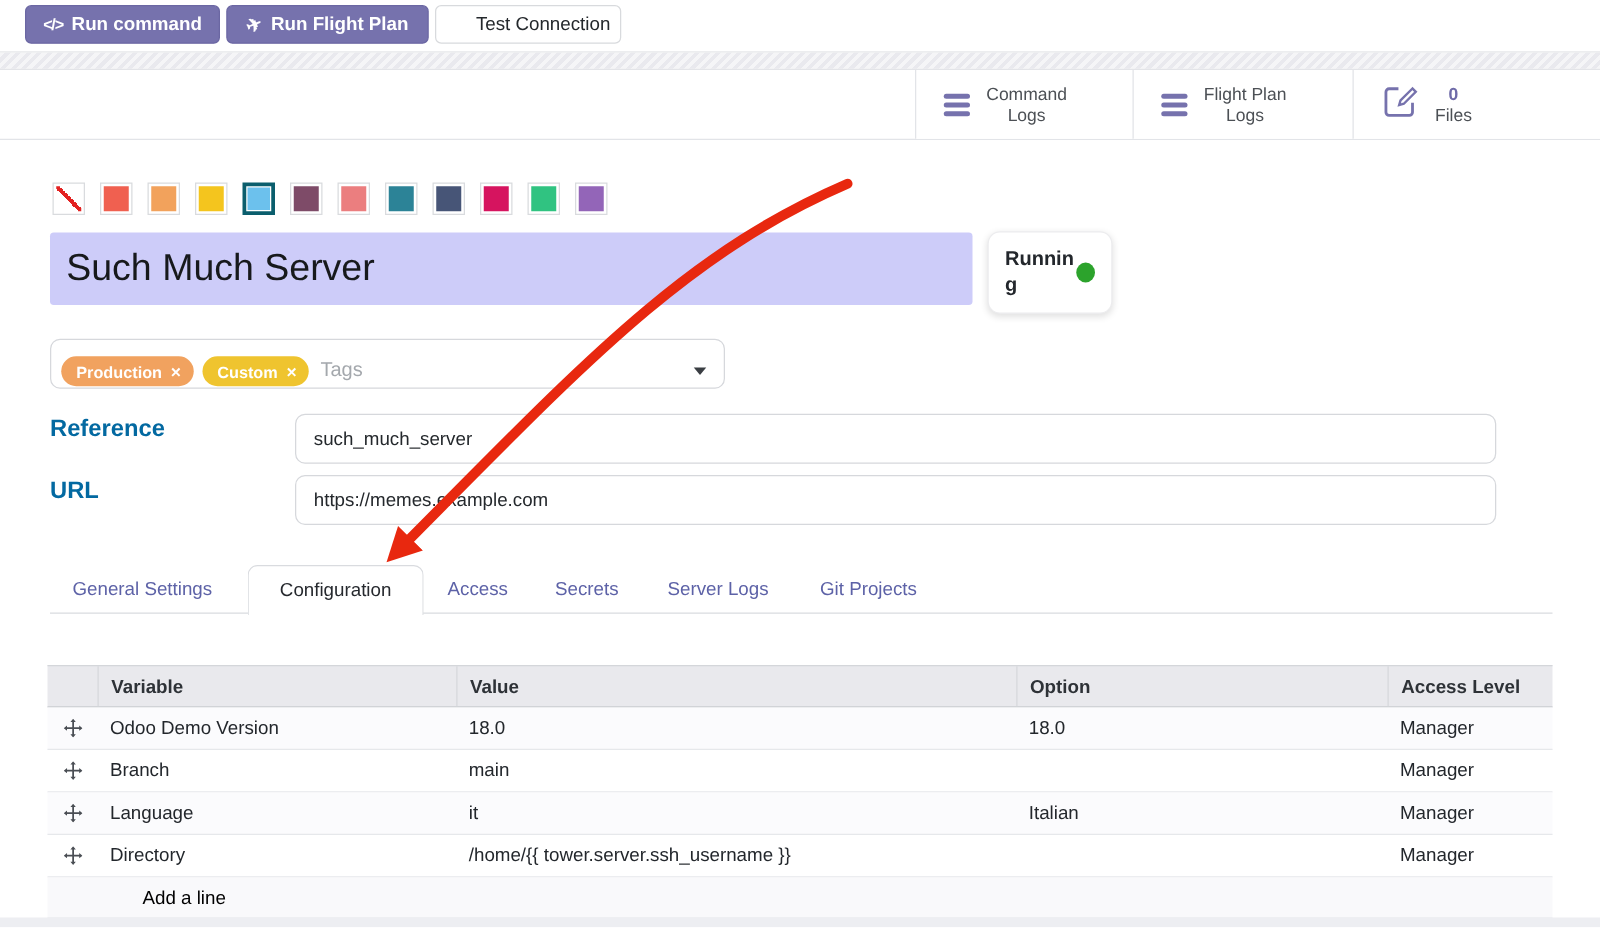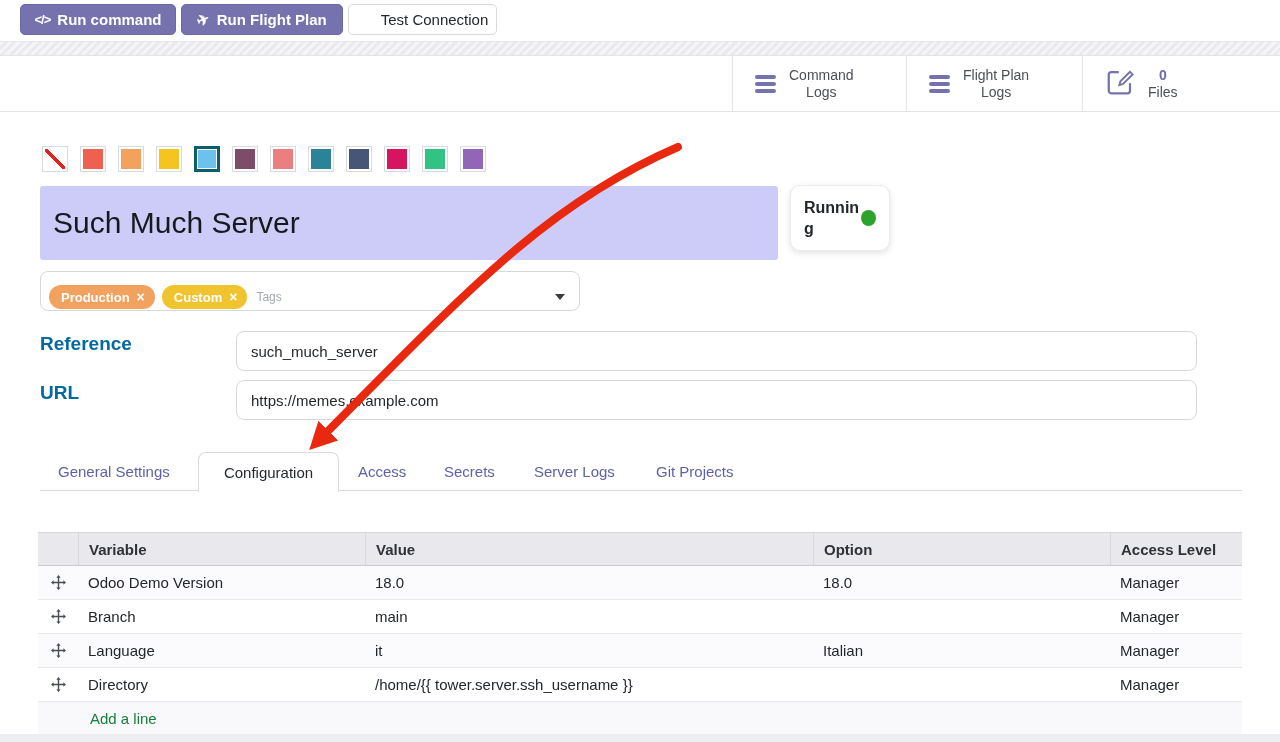--- a/index.html
+++ b/index.html
@@ -36,36 +36,36 @@
   .hamburger span { display:block; width:21px; height:4px; border-radius:2px; background:#7672ad; }
 
   
   .swatches { position:absolute; left:42px; top:146px; display:flex; gap:12px; }
   .swatch { width:26px; height:26px; border:1px solid #d9dbde; background:#fff; padding:2px; cursor:pointer; }
   .swatch-inner { width:100%; height:100%; }
   .swatch.selected { border-width:3px; padding:1px; }
   .swatch-none .swatch-inner { background:linear-gradient(45deg, transparent 44%, #e32222 44%, #e32222 56%, transparent 56%); }
 
   
-  .title-box { position:absolute; left:40px; top:186px; width:738px; height:74px; border-radius:3px;
+  .title-box { position:absolute; left:40px; top:186px; width:738px; height:58px; border-radius:3px;
                display:flex; align-items:center; padding-left:13px; }
   .title-text { font-size:30px; font-weight:500; color:#17191c; }
   .status-box { position:absolute; left:790px; top:185px; width:100px; height:66px; background:#fff;
                 border:1px solid #ececee; border-radius:10px; box-shadow:0 2px 6px rgba(0,0,0,.12);
                 display:flex; align-items:center; padding:0 13px; cursor:pointer; }
   .status-label { font-size:16px; font-weight:bold; color:#23272c; width:56px; line-height:21px; word-break:break-all; }
   .status-dot { width:15px; height:16px; border-radius:50%; margin-left:auto; }
 
   
   .tags-field { position:absolute; left:40px; top:271px; width:540px; height:40px; border:1px solid #d6d8dc;
                 border-radius:8px; display:flex; align-items:center; padding:12px 14px 0 8px; gap:7px; background:#fff; }
   .pill { height:24px; border-radius:12px; display:flex; align-items:center; gap:7px; padding:0 10px 0 12px;
           color:#fff; font-size:13px; font-weight:bold; }
   .pill-x { font-size:14px; font-weight:bold; cursor:pointer; line-height:1; }
-  .tags-placeholder { color:#a4a8ad; font-size:12px; margin-left:2px; }
+  .tags-placeholder { color:#a4a8ad; font-size:16px; margin-left:2px; }
   .caret-down { margin-left:auto; width:0; height:0; border-left:5px solid transparent; border-right:5px solid transparent;
                 border-top:6px solid #3a3e43; cursor:pointer; }
 
   
   .field-label { position:absolute; left:40px; font-size:19px; font-weight:bold; color:#0369a1; }
   .field-input { position:absolute; left:236px; width:961px; height:40px; border:1px solid #d6d8dc; border-radius:8px;
                  background:#fff; font-size:15px; color:#24282c; padding:0 14px; font-family:"Liberation Sans",sans-serif; }
 
   
   .tabbar { position:absolute; left:40px; top:452px; width:1202px; height:39px; border-bottom:1px solid #d9dbdf; }
@@ -85,21 +85,21 @@
   .t-row { display:grid; grid-template-columns:40px 287px 448px 297px 132px; align-items:center; height:34px;
            border-bottom:1px solid #e6e8eb; font-size:15px; color:#23272c; }
   .t-head { background:#e9e9ed; border-top:1px solid #d4d6da; border-bottom:1px solid #c9cbcf; font-weight:bold; color:#2e3237; }
   .t-head > div { height:100%; display:flex; align-items:center; padding-left:10px; }
   .t-head > div + div { border-left:1px solid #d6d8db; }
   .t-cell { padding-left:10px; overflow:hidden; white-space:nowrap; }
   .t-row:nth-child(even):not(.t-head):not(.t-addline) { background:#fbfbfd; }
   .handle-cell { display:flex; align-items:center; justify-content:center; cursor:grab; }
   .handle-cell svg { width:15px; height:15px; fill:#4a4e54; }
   .t-addline { background:#f9f9fb; border-bottom:1px solid #e6e8eb; height:33px; display:flex; align-items:center; }
-  .addline-link { margin-left:52px; font-size:15px; color:#15803d; cursor:pointer; }
+  .addline-link { margin-left:76px; font-size:15px; color:#000000; cursor:pointer; }
   .bottom-strip { position:absolute; left:0; top:734px; width:1280px; height:8px; background:#edeef2; }
 
   
   .arrow-overlay { position:absolute; left:0; top:0; width:1280px; height:742px; pointer-events:none; z-index:50; }
 
   
   .files-icon svg { width:30px; height:30px; stroke:#7672ad; fill:none; stroke-width:1.8; }
 </style>
 </head>
 <body>

